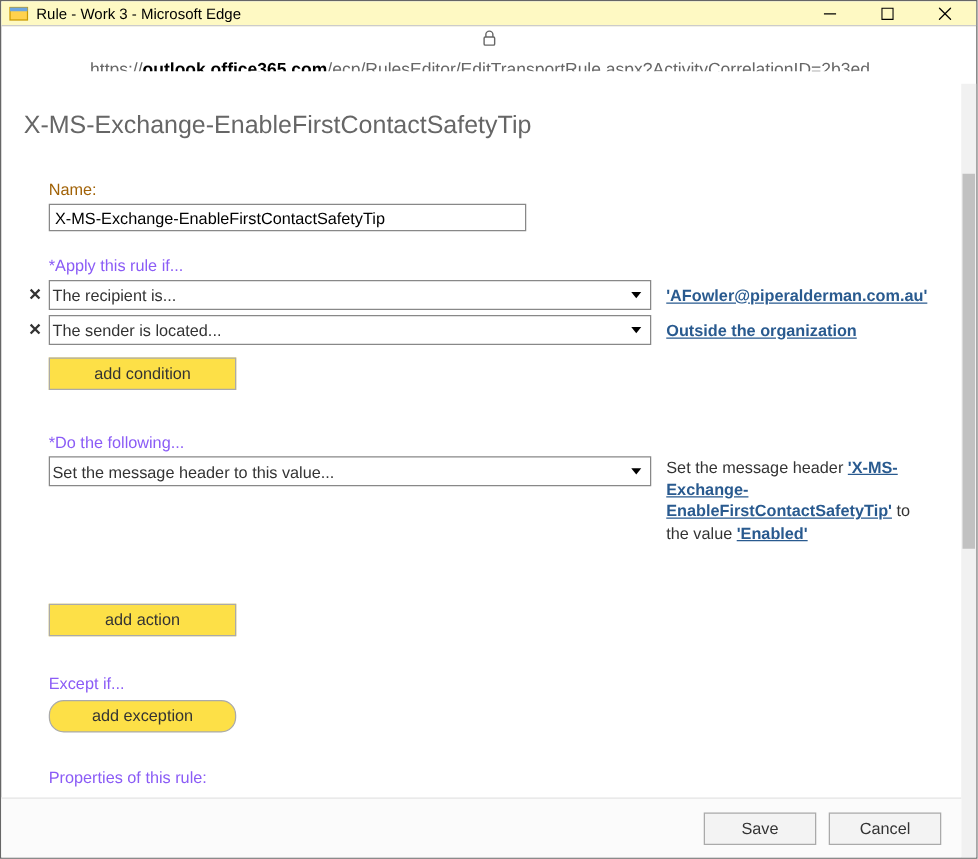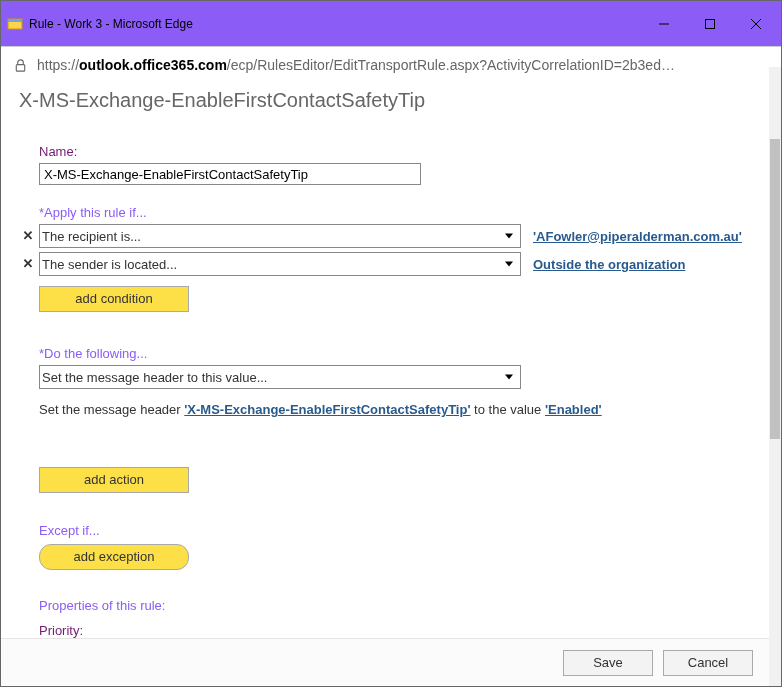--- a/index.html
+++ b/index.html
@@ -1,46 +1,46 @@
 <!DOCTYPE html>
 <html><head>
 <meta charset="utf-8">
 <style>
   * { box-sizing: border-box; }
   html, body { margin:0; padding:0; font-family: "Segoe UI", Arial, sans-serif; font-size:13px; color:#333; }
   body { width:782px; height:687px; background:#fff; border:1px solid #666; overflow:hidden; }
-  .titlebar { height:46px; background:#8b5cf6; display:flex; align-items:center; padding:0 2px 0 6px; border-bottom:1px solid #ccc; }
+  .titlebar { height:20px; background:#fef9c3; display:flex; align-items:center; padding:0 2px 0 6px; border-bottom:1px solid #ccc; }
   .tb-icon { width:16px; height:16px; margin-right:6px; display:flex; align-items:center; justify-content:center; }
   .tb-title { flex:1; font-size:12px; color:#000; }
   .tb-btn { width:46px; height:30px; display:flex; align-items:center; justify-content:center; }
   .tb-btn svg { width:10px; height:10px; stroke:#000; stroke-width:1; fill:none; }
-  .addressbar-row { height:36px; display:flex; align-items:center; padding:0 10px; gap:8px; }
+  .addressbar-row { height:36px; display:flex; align-items:center; padding:0 10px; gap:8px;flex-direction:column; }
   .lock { width:18px; height:18px; display:flex; align-items:center; justify-content:center; }
   .url { flex:1; font-size:14px; color:#666; white-space:nowrap; overflow:hidden; text-overflow:ellipsis; }
   .url .bold { color:#000; font-weight:600; }
   .content-outer { position:absolute; left:1px; right:1px; top:67px; bottom:1px; }
   .content { position:absolute; left:0; top:0; right:12px; bottom:0; padding:22px 18px 10px 18px; overflow:hidden; }
   .scrollbar { position:absolute; right:0; top:0; bottom:0; width:12px; background:#f1f1f1; }
   .scroll-thumb { position:absolute; top:72px; left:1px; right:1px; height:300px; background:#c1c1c1; }
   h1.page-title { margin:0 0 32px 0; font-size:20px; font-weight:300; color:#666; }
   .form-area { padding-left:20px; padding-right:4px; }
-  .label { font-size:13px; color:#701a75; margin-bottom:4px; }
+  .label { font-size:13px; color:#a16207; margin-bottom:4px; }
   .txt-input { font:inherit; font-size:13px; padding:2px 4px; border:1px solid #888; background:#fff; }
   .name-input { width:382px; height:22px; }
   .section-label { margin-top:20px; margin-bottom:4px; color:#8b5cf6; }
   .cond-row { display:flex; align-items:center; gap:4px; margin-bottom:4px; }
   .remove-x { width:14px; text-align:center; color:#333; font-weight:bold; cursor:pointer; user-select:none; line-height:14px; margin-left:-18px; }
   .dropdown { position:relative; width:482px; height:24px; border:1px solid #888; background:#fff; padding:2px 22px 2px 2px; font-size:13px; color:#333; display:flex; align-items:center; }
   .dropdown::after { content:""; position:absolute; right:7px; top:50%; transform:translateY(-50%); width:0; height:0; border-left:4px solid transparent; border-right:4px solid transparent; border-top:5px solid #000; }
   .and-lbl { font-size:12px; margin:2px 0 4px 0; color:#444; }
   .link-cell { font-size:13px; margin-left:8px; }
   .link-cell a, .u-link { color:#295a8f; text-decoration:underline; cursor:pointer; font-weight:600; }
   .btn { display:inline-block; min-width:150px; height:26px; border:1px solid #aaa; background:#fde047; text-align:center; line-height:24px; font-size:13px; color:#333; cursor:pointer; }
   .add-btn { width:150px; margin-top:6px; }
-  .action-row { display:flex; align-items:flex-start; gap:12px; margin-bottom:4px;flex-direction:column; }
+  .action-row { display:flex; align-items:flex-start; gap:12px; margin-bottom:4px; }
   .action-desc { font-size:13px; color:#333; flex:1; line-height:1.35; }
   .priority-input { width:44px; height:22px; }
   .footer { position:absolute; left:0; right:12px; bottom:0; height:48px; display:flex; align-items:center; justify-content:flex-end; gap:10px; padding:14px 16px; background:#fbfbfb; border-top:1px solid #e5e5e5; }
   .footer .fbtn { width:90px; height:26px; border:1px solid #aaa; background:#f3f3f3; text-align:center; line-height:24px; font-size:13px; cursor:pointer; }
 </style>
 </head>
 <body>
 
 <div class="titlebar">
   <span class="tb-icon">

